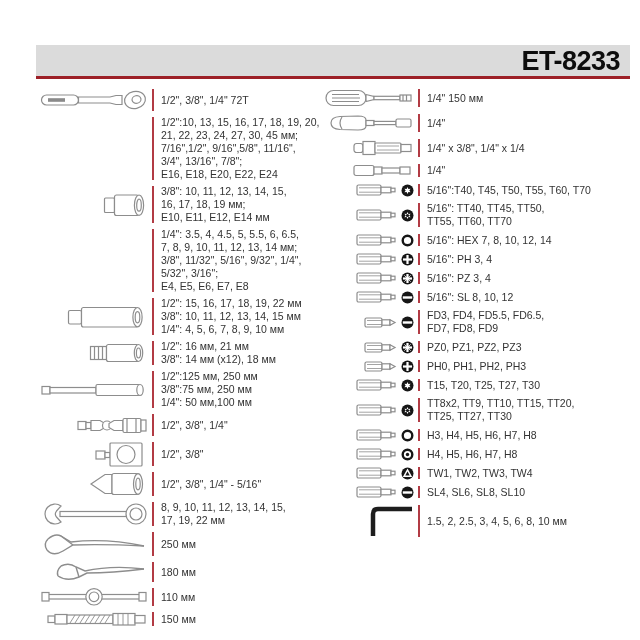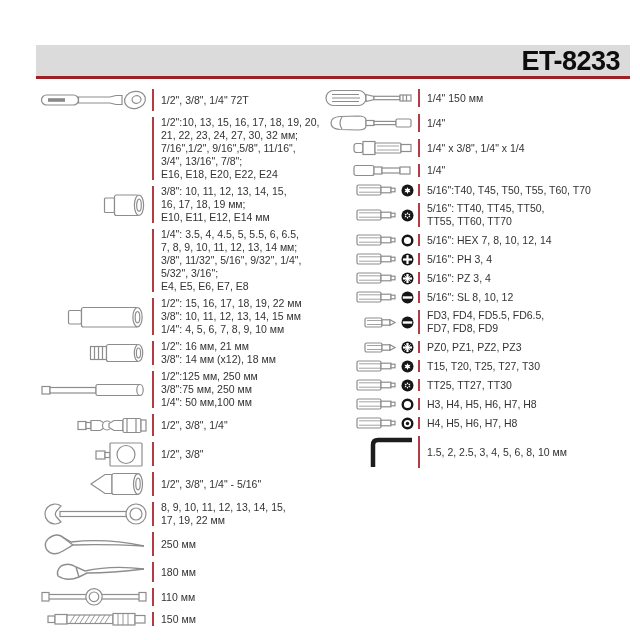--- a/index.html
+++ b/index.html
@@ -50,21 +50,21 @@
           <div class="vbar"></div>
           <div class="spec">
             <div>1/2", 3/8", 1/4" 72T</div>
           </div>
         </div>
         <div class="row">
           <div class="icon-cell"></div>
           <div class="vbar"></div>
           <div class="spec">
             <div>1/2":10, 13, 15, 16, 17, 18, 19, 20,</div>
-            <div>21, 22, 23, 24, 27, 30, 32 мм;</div>
+            <div>21, 22, 23, 24, 27, 30, 45 мм;</div>
             <div>7/16",1/2", 9/16",5/8", 11/16",</div>
             <div>3/4", 13/16", 7/8";</div>
             <div>E16, E18, E20, E22, E24</div>
           </div>
         </div>
         <div class="row">
           <div class="icon-cell">
             <span>
               <svg width="46" height="26">
                 <g fill="#fff" stroke="#8d8d8d" stroke-width="1.2">
@@ -580,20 +580,45 @@
             </span>
           </div>
           <div class="vbar"></div>
           <div class="spec">
             <div>PZ0, PZ1, PZ2, PZ3</div>
           </div>
         </div>
         <div class="row">
           <div class="icon-cell">
             <span>
+              <svg width="34" height="13">
+                <g fill="#fff" stroke="#8d8d8d" stroke-width="1.2">
+                  <rect x="2" y="2" width="17" height="9" rx="1.5"></rect>
+                  <path d="M4 4.5 H19 M4 8.5 H19" fill="none" stroke-width="0.8"></path>
+                  <rect x="19" y="3.8" width="8" height="5.4"></rect>
+                  <path d="M27 3.8 L32 6.5 L27 9.2 Z"></path>
+                </g>
+              </svg>
+            </span>
+            <span>
+              <svg width="13" height="13">
+                <circle cx="6.5" cy="6.5" r="6" fill="#161616"></circle>
+                <rect x="5.4" y="2" width="2.2" height="9" fill="#fff"></rect>
+                <rect x="2" y="5.4" width="9" height="2.2" fill="#fff"></rect>
+              </svg>
+            </span>
+          </div>
+          <div class="vbar"></div>
+          <div class="spec">
+            <div>PH0, PH1, PH2, PH3</div>
+          </div>
+        </div>
+        <div class="row">
+          <div class="icon-cell">
+            <span>
               <svg width="42" height="14">
                 <g fill="#fff" stroke="#8d8d8d" stroke-width="1.2">
                   <rect x="2" y="2" width="24" height="10" rx="1.5"></rect>
                   <path d="M4 4.8 H26 M4 9.2 H26" fill="none" stroke-width="0.8"></path>
                   <rect x="26" y="4.2" width="10" height="5.6"></rect>
                   <rect x="36" y="5.2" width="4" height="3.6"></rect>
                 </g>
               </svg>
             </span>
             <span>
@@ -623,20 +648,21 @@
             <span>
               <svg width="13" height="13">
                 <circle cx="6.5" cy="6.5" r="6" fill="#161616"></circle>
                 <polygon points="9.62,4.7 7.4,4.94 6.5,2.9 5.6,4.94 3.38,4.7 4.7,6.5 3.38,8.3 5.6,8.06 6.5,10.1 7.4,8.06 9.62,8.3 8.3,6.5" fill="#fff"></polygon>
                 <circle cx="6.5" cy="6.5" r="1.6" fill="#161616"></circle>
               </svg>
             </span>
           </div>
           <div class="vbar"></div>
           <div class="spec">
+            <div>TT8x2, TT9, TT10, TT15, TT20,</div>
             <div>TT25, TT27, TT30</div>
           </div>
         </div>
         <div class="row">
           <div class="icon-cell">
             <span>
               <svg width="42" height="14">
                 <g fill="#fff" stroke="#8d8d8d" stroke-width="1.2">
                   <rect x="2" y="2" width="24" height="10" rx="1.5"></rect>
                   <path d="M4 4.8 H26 M4 9.2 H26" fill="none" stroke-width="0.8"></path>
@@ -671,20 +697,68 @@
             <span>
               <svg width="13" height="13">
                 <circle cx="6.5" cy="6.5" r="4.8" fill="#fff" stroke="#161616" stroke-width="2.4"></circle>
                 <circle cx="6.5" cy="6.5" r="1.7" fill="#161616"></circle>
               </svg>
             </span>
           </div>
           <div class="vbar"></div>
           <div class="spec">
             <div>H4, H5, H6, H7, H8</div>
+          </div>
+        </div>
+        <div class="row">
+          <div class="icon-cell">
+            <span>
+              <svg width="42" height="14">
+                <g fill="#fff" stroke="#8d8d8d" stroke-width="1.2">
+                  <rect x="2" y="2" width="24" height="10" rx="1.5"></rect>
+                  <path d="M4 4.8 H26 M4 9.2 H26" fill="none" stroke-width="0.8"></path>
+                  <rect x="26" y="4.2" width="10" height="5.6"></rect>
+                  <rect x="36" y="5.2" width="4" height="3.6"></rect>
+                </g>
+              </svg>
+            </span>
+            <span>
+              <svg width="13" height="13">
+                <circle cx="6.5" cy="6.5" r="6" fill="#161616"></circle>
+                <polygon points="6.5,2.9 10,9.3 3,9.3" fill="none" stroke="#fff" stroke-width="1.4"></polygon>
+              </svg>
+            </span>
+          </div>
+          <div class="vbar"></div>
+          <div class="spec">
+            <div>TW1, TW2, TW3, TW4</div>
+          </div>
+        </div>
+        <div class="row">
+          <div class="icon-cell">
+            <span>
+              <svg width="42" height="14">
+                <g fill="#fff" stroke="#8d8d8d" stroke-width="1.2">
+                  <rect x="2" y="2" width="24" height="10" rx="1.5"></rect>
+                  <path d="M4 4.8 H26 M4 9.2 H26" fill="none" stroke-width="0.8"></path>
+                  <rect x="26" y="4.2" width="10" height="5.6"></rect>
+                  <rect x="36" y="5.2" width="4" height="3.6"></rect>
+                </g>
+              </svg>
+            </span>
+            <span>
+              <svg width="13" height="13">
+                <circle cx="6.5" cy="6.5" r="6" fill="#161616"></circle>
+                <rect x="1.8" y="5.3" width="9.4" height="2.4" fill="#fff"></rect>
+              </svg>
+            </span>
+          </div>
+          <div class="vbar"></div>
+          <div class="spec">
+            <div>SL4, SL6, SL8, SL10</div>
           </div>
         </div>
         <div class="row">
           <div class="icon-cell">
             <span>
               <svg width="46" height="34">
                 <path d="M5 32 V10 Q5 5 10 5 H44" fill="none" stroke="#1d1d1d" stroke-width="4.5"></path>
               </svg>
             </span>
           </div>

